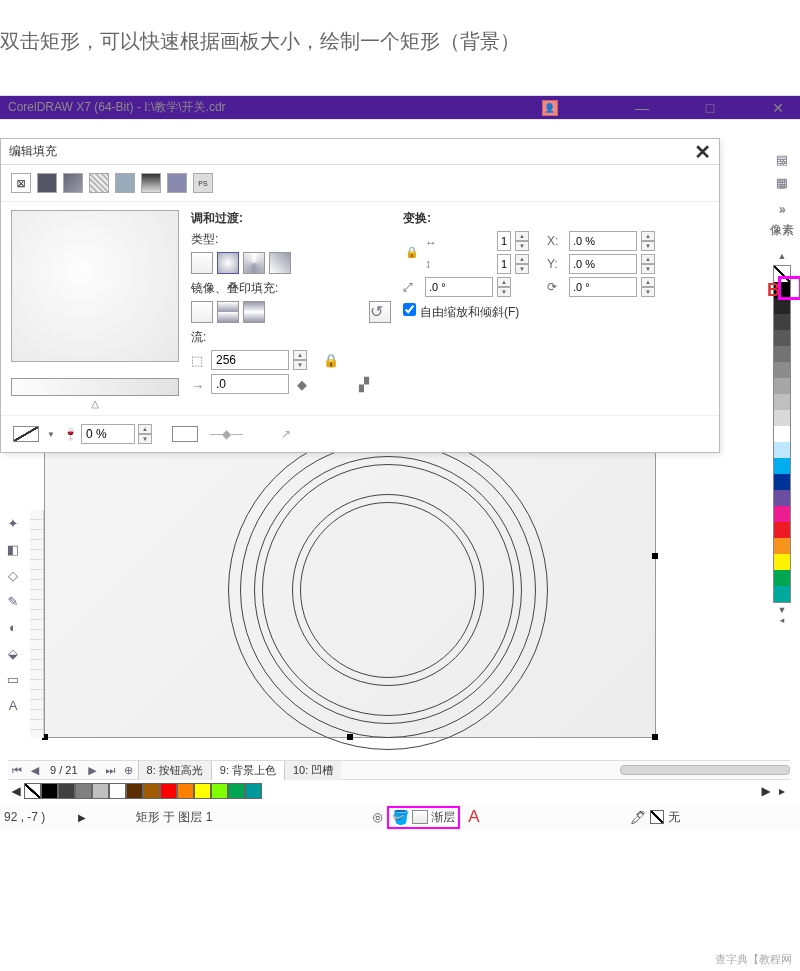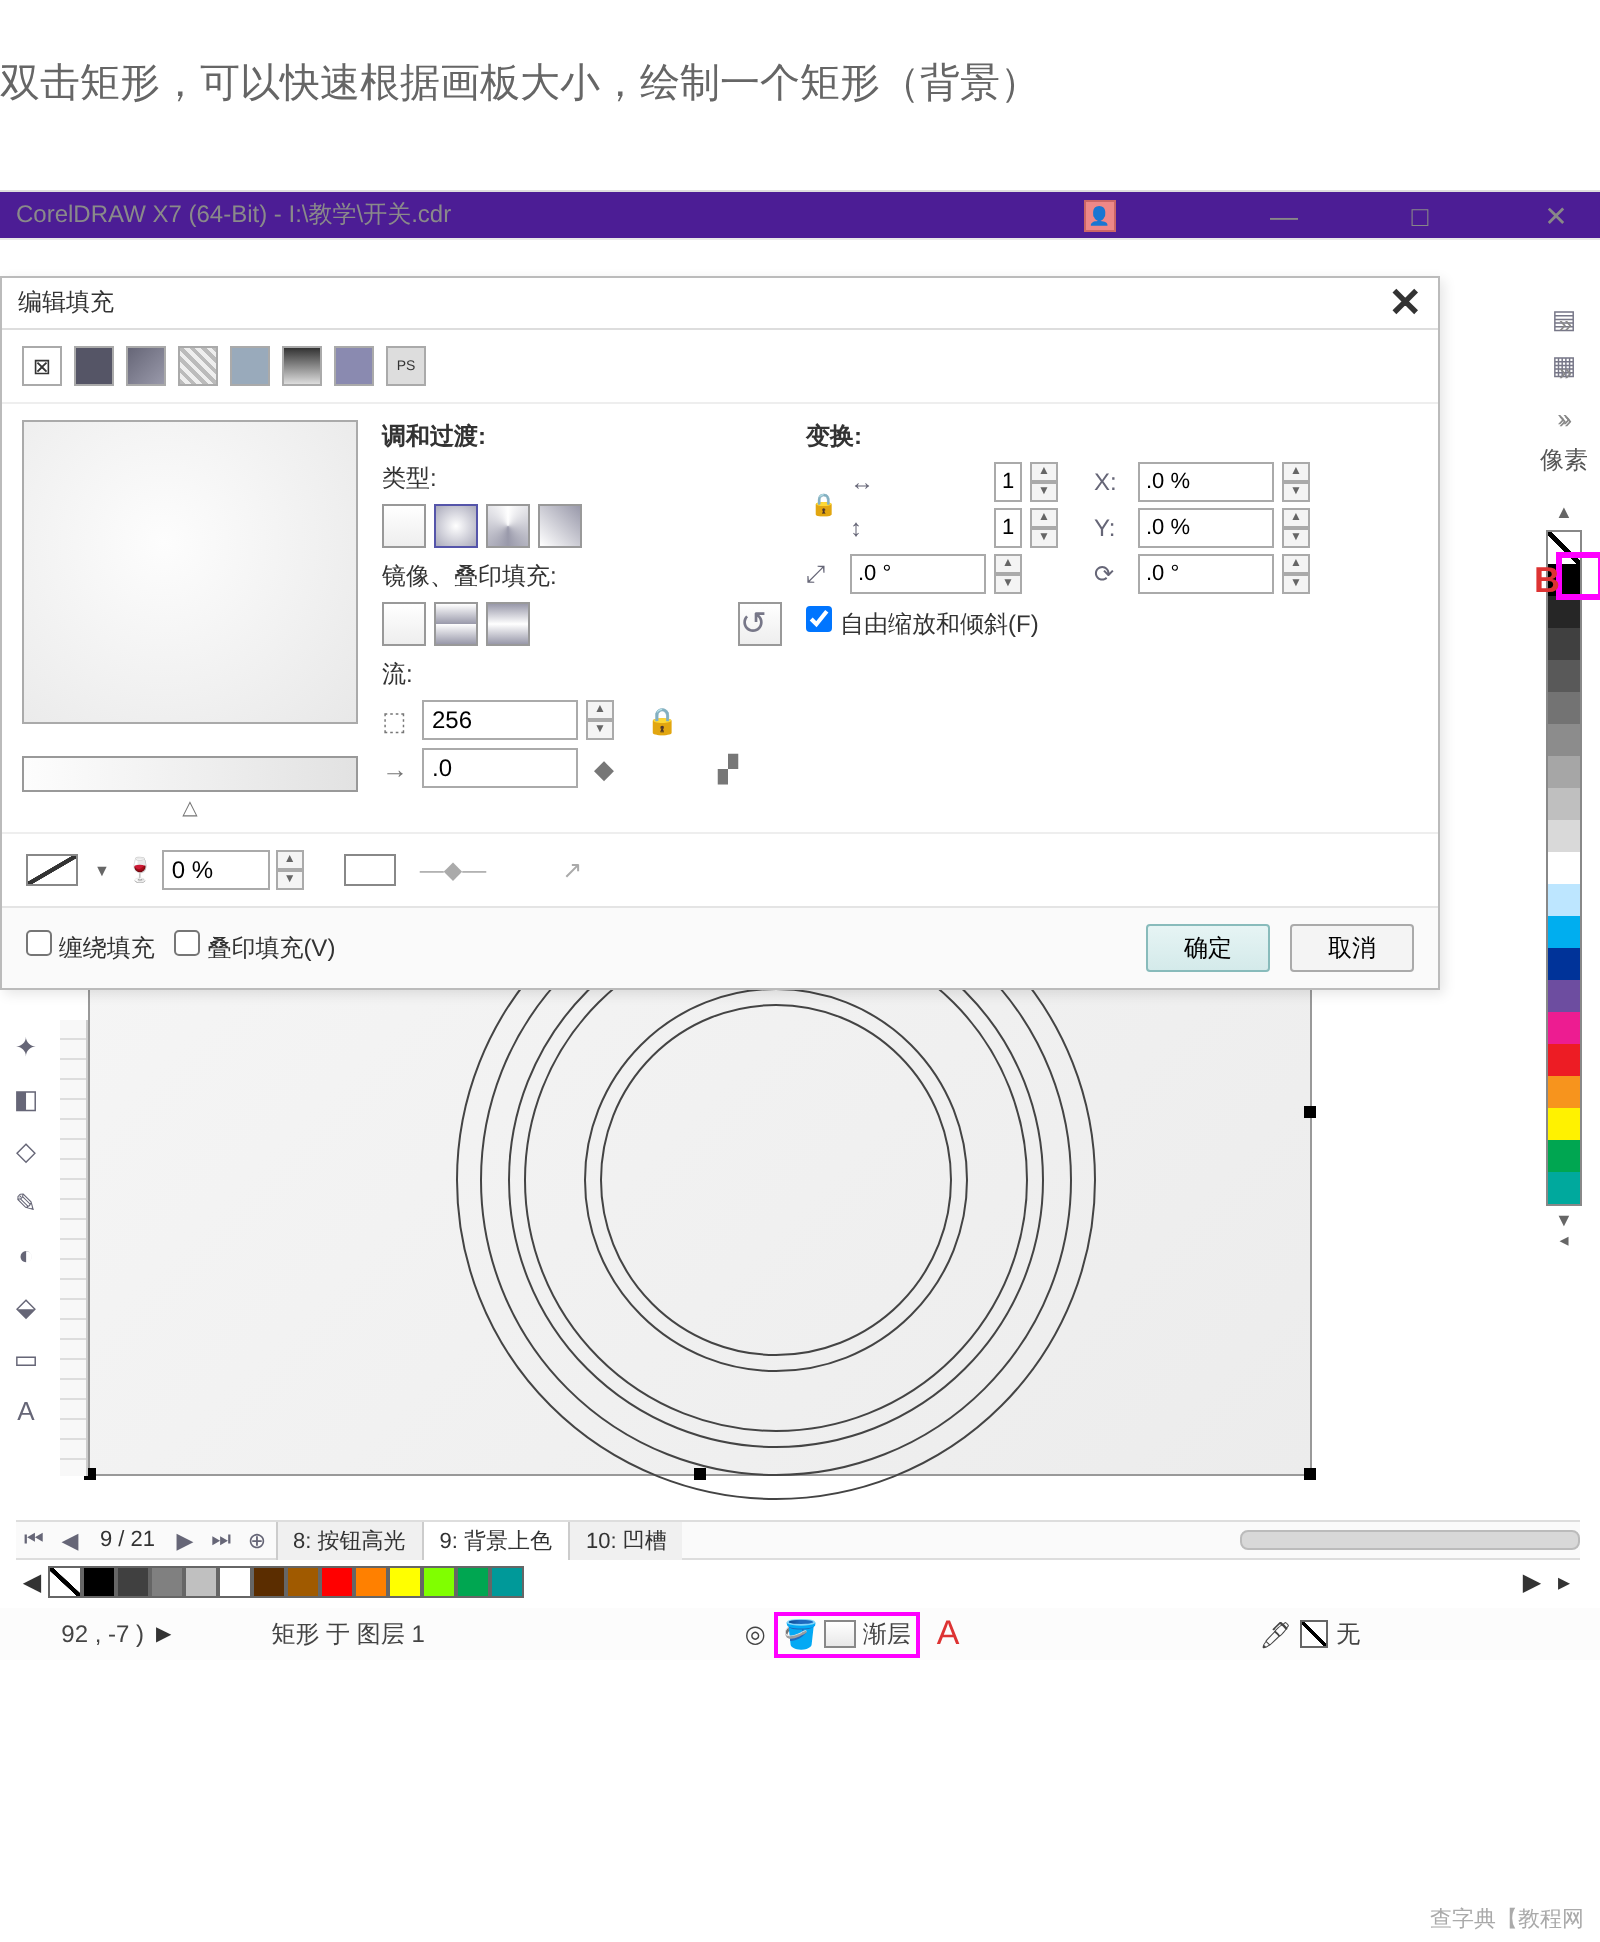--- a/index.html
+++ b/index.html
@@ -77,21 +77,21 @@
 .nav-bar { position: absolute; left: 8px; top: 760px; right: 10px; height: 20px; display: flex; align-items: center; gap: 0; font-size: 11px; border-top: 1px solid #ddd; border-bottom: 1px solid #ddd; background: #fafafa; }
 .nav-bar .nav-btn { width: 18px; text-align: center; color: #667; cursor: pointer; }
 .nav-bar .page-count { padding: 0 6px; }
 .nav-bar .tab { padding: 2px 8px; border-left: 1px solid #ccc; background: #f0f0f0; }
 .nav-bar .tab.active { background: #fff; }
 .nav-bar .sb { margin-left: auto; width: 170px; height: 10px; background: #d8d8d8; border: 1px solid #bbb; border-radius: 4px; }
 .color-bar { position: absolute; left: 8px; top: 782px; right: 10px; height: 18px; display: flex; align-items: center; }
 .color-bar .arrow { width: 16px; text-align: center; }
 .color-bar .cb-swatch { width: 17px; height: 16px; border: 1px solid #666; }
 .status-bar { position: absolute; left: 0; top: 804px; right: 0; height: 26px; display: flex; align-items: center; padding: 0 4px; font-size: 12px; color: #444; background: #fcfcfc; }
-.status-bar .coord { width: 68px; text-align: right; }
+.status-bar .coord { width: 68px; }
 .status-bar .play { font-size: 10px; color: #333; margin: 0 6px; }
 .status-bar .layer-info { margin-left: 44px; }
 .status-bar .fill-block { margin-left: 160px; display: flex; align-items: center; gap: 4px; }
 .status-bar .bucket { font-size: 14px; }
 .status-bar .fsw { width: 16px; height: 14px; border: 1px solid #888; background: linear-gradient(#fff,#e8e8e8); }
 .hl-a { border: 2px solid #f0f; padding: 1px 3px; display: flex; align-items: center; gap: 3px; }
 .lbl-a { color: #d33; font-size: 17px; margin-left: 4px; }
 .status-bar .outline-block { margin-left: 150px; display: flex; align-items: center; gap: 4px; }
 .pen { font-size: 13px; }
 .osw { width: 14px; height: 14px; border: 1px solid #666; position: relative; background: #fff; }
@@ -234,27 +234,20 @@
       <div class="spinner">
           <b>▲</b>
           <b>▼</b>
         </div>
     </div>
     <span class="bt-swatch plain" style="margin-left:12px;"></span>
     <span style="color:#aaa;margin-left:4px;">—◆—</span>
     <span style="color:#aaa;margin-left:30px;">↗</span>
   </div>
 
-  <div class="dlg-footer">
-    <label><input type="checkbox" style=""> <span>缠绕填充</span></label>
-    <label><input type="checkbox" style=""> <span>叠印填充(V)</span></label>
-    <span class="sp"></span>
-    <button class="dlg-btn">确定</button>
-    <button class="dlg-btn cancel">取消</button>
-  </div>
 </div>
 
 <div class="canvas-bg">
   <div class="handle" style="left:-3px; bottom:-3px;"></div>
   <div class="handle" style="left:50%; bottom:-3px; margin-left:-3px;"></div>
   <div class="handle" style="right:-3px; bottom:-3px;"></div>
   <div class="handle" style="right:-3px; top:50%;"></div>
 </div>
 <div class="ring" style="left:228px; top:430px; width:320px; height:320px;"></div>
 <div class="ring" style="left:240px; top:442px; width:296px; height:296px;"></div>

